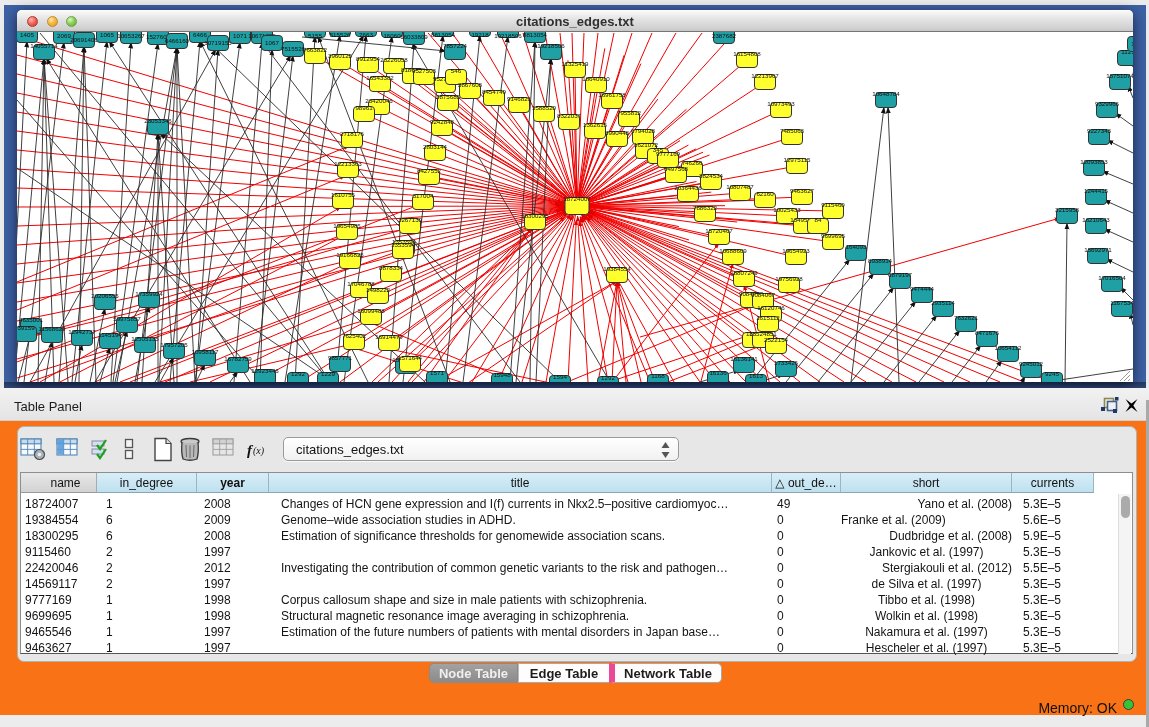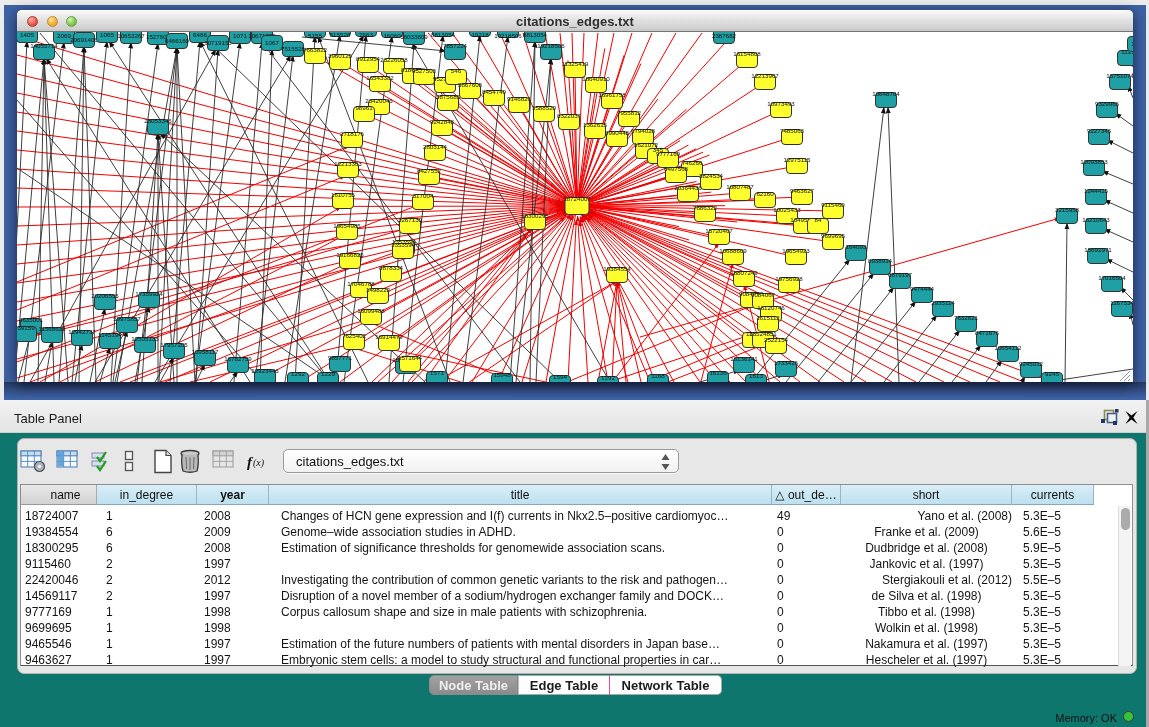--- a/index.html
+++ b/index.html
@@ -3,35 +3,35 @@
 *{margin:0;padding:0;box-sizing:border-box}
 html,body{width:1149px;height:727px;overflow:hidden;font-family:"Liberation Sans",sans-serif;background:#ececec}
 #page{position:relative;width:1149px;height:727px}
 #desktop{position:absolute;left:4px;top:5px;width:1142px;height:395px;background:#3e62a5}
 #gwin{position:absolute;left:17px;top:10px;width:1116px;height:372px;border-radius:5px 5px 0 0;box-shadow:0 3px 14px rgba(0,0,20,.65)}
 #titlebar{position:absolute;left:0;top:0;width:1116px;height:22px;border-radius:5px 5px 0 0;background:linear-gradient(#fbfbfb,#e3e3e3 45%,#cfcfcf 90%,#c6c6c6);border-bottom:1px solid #757575;box-shadow:inset 0 1px 0 #fdfdfd}
 #titlebar .t{position:absolute;left:0;right:0;top:3.5px;text-align:center;font-size:13px;font-weight:bold;color:#303030}
 .tl{position:absolute;top:5.5px;width:11px;height:11px;border-radius:50%}
 #canvas{position:absolute;left:0;top:22px;width:1116px;height:350px;background:#fff;overflow:hidden}
 #grip{position:absolute;right:2px;bottom:2px;width:12px;height:12px}
-#tpanel{position:absolute;left:0;top:400px;width:1149px;height:327px;background:#0f766e}
+#tpanel{position:absolute;left:0;top:388px;width:1149px;height:327px;background:#f97316}
 #tpbar{position:absolute;left:0;top:0;width:1149px;height:33px;background:linear-gradient(#f2f2f2,#e4e4e4);border-bottom:1px solid #cfcfcf}
 #tpbar .lbl{position:absolute;left:14px;top:11px;font-size:13px;color:#1c1c1c}
 #inner{position:absolute;left:17px;top:38px;width:1120px;height:236px;background:#e7e7e7;border:1px solid #b2b2b2;border-radius:7px}
 #combo{position:absolute;left:283px;top:49px;width:396px;height:24px;background:linear-gradient(#fff,#f1f1f1);border:1px solid #9a9a9a;border-radius:5px;box-shadow:0 1px 1px rgba(255,255,255,.8)}
 #combo .ct{position:absolute;left:12px;top:4px;font-size:13px;color:#111}
 #tablewrap{position:absolute;left:20px;top:84px;width:1113px;height:182px;background:#fff;border:1px solid #8e8e8e;border-bottom:1px solid #555}
 #thead{position:absolute;left:0;top:0;height:20px;width:1111px}
 .th{position:absolute;top:0;height:20px;background:linear-gradient(#d8eef8,#bee0ef);border-right:1px solid #9ab6c2;border-bottom:1px solid #8aa6b2;font-size:12px;color:#111;text-align:center;line-height:20px}
 .rowtxt{position:absolute;font-size:12px;color:#141414;white-space:nowrap}
 #vsb{position:absolute;right:1px;top:21px;width:13px;height:160px;background:#f4f4f4;border-left:1px solid #ddd}
 #vsb .thumb{position:absolute;left:2px;top:2px;width:9px;height:22px;background:#ababab;border-radius:5px}
 #tabs{position:absolute;left:429px;top:275px;height:20px;font-size:13px;font-weight:bold}
 .tab{position:absolute;top:0;height:20px;line-height:19px;text-align:center;background:#fdfdfd;border-top:1px solid #a9a9a9;border-bottom:1px solid #a9a9a9;color:#1c1c1c}
-#memory{position:absolute;right:32px;top:312px;font-size:11px;color:#111}
+#memory{position:absolute;right:32px;top:312px;font-size:14px;color:#111}
 #memdot{position:absolute;right:15px;top:311px;width:11px;height:11px;border-radius:50%;background:#35c435;border:1px solid #3c3c3c}
 #redge{position:absolute;right:0px;top:400px;width:3px;height:327px;background:#a9a9a9}
 </style></head><body>
 <div id="page">
  <div id="desktop"></div>
  <div id="shadow" style="position:absolute;left:4px;top:382px;width:1142px;height:18px;background:linear-gradient(#26395c,#35538c 55%,#4066ab)"></div>
  <div id="gwin">
   <div id="canvas">
         <svg id="net" xmlns="http://www.w3.org/2000/svg" width="1116" height="350" viewBox="17 32 1116 350" style="position:absolute;left:0;top:0">
 <defs>
@@ -718,82 +718,81 @@
 <div class="rowtxt" style="left:183px;top:24px">2008</div>
 <div class="rowtxt" style="left:260px;top:24px;max-width:490px;overflow:hidden">Changes of HCN gene expression and I(f) currents in Nkx2.5–positive cardiomyoc…</div>
 <div class="rowtxt" style="left:756px;top:24px">49</div>
 <div class="rowtxt" style="left:820px;top:24px;width:171px;text-align:right">Yano et al. (2008)</div>
 <div class="rowtxt" style="left:1002px;top:24px">5.3E–5</div>
 <div class="rowtxt" style="left:4px;top:40px">19384554</div>
 <div class="rowtxt" style="left:85px;top:40px">6</div>
 <div class="rowtxt" style="left:183px;top:40px">2009</div>
 <div class="rowtxt" style="left:260px;top:40px;max-width:490px;overflow:hidden">Genome–wide association studies in ADHD.</div>
 <div class="rowtxt" style="left:756px;top:40px">0</div>
-<div class="rowtxt" style="left:820px;top:40px;width:171px;text-align:center">Franke et al. (2009)</div>
+<div class="rowtxt" style="left:820px;top:40px;width:171px;text-align:left">Franke et al. (2009)</div>
 <div class="rowtxt" style="left:1002px;top:40px">5.6E–5</div>
 <div class="rowtxt" style="left:4px;top:56px">18300295</div>
 <div class="rowtxt" style="left:85px;top:56px">6</div>
 <div class="rowtxt" style="left:183px;top:56px">2008</div>
 <div class="rowtxt" style="left:260px;top:56px;max-width:490px;overflow:hidden">Estimation of significance thresholds for genomewide association scans.</div>
 <div class="rowtxt" style="left:756px;top:56px">0</div>
-<div class="rowtxt" style="left:820px;top:56px;width:171px;text-align:center">Dudbridge et al. (2008)</div>
+<div class="rowtxt" style="left:820px;top:56px;width:171px;text-align:right">Dudbridge et al. (2008)</div>
 <div class="rowtxt" style="left:1002px;top:56px">5.9E–5</div>
 <div class="rowtxt" style="left:4px;top:72px">9115460</div>
 <div class="rowtxt" style="left:85px;top:72px">2</div>
 <div class="rowtxt" style="left:183px;top:72px">1997</div>
 <div class="rowtxt" style="left:756px;top:72px">0</div>
 <div class="rowtxt" style="left:820px;top:72px;width:171px;text-align:center">Jankovic et al. (1997)</div>
 <div class="rowtxt" style="left:1002px;top:72px">5.3E–5</div>
 <div class="rowtxt" style="left:4px;top:88px">22420046</div>
 <div class="rowtxt" style="left:85px;top:88px">2</div>
 <div class="rowtxt" style="left:183px;top:88px">2012</div>
 <div class="rowtxt" style="left:260px;top:88px;max-width:490px;overflow:hidden">Investigating the contribution of common genetic variants to the risk and pathogen…</div>
 <div class="rowtxt" style="left:756px;top:88px">0</div>
 <div class="rowtxt" style="left:820px;top:88px;width:171px;text-align:right">Stergiakouli et al. (2012)</div>
 <div class="rowtxt" style="left:1002px;top:88px">5.5E–5</div>
 <div class="rowtxt" style="left:4px;top:104px">14569117</div>
 <div class="rowtxt" style="left:85px;top:104px">2</div>
 <div class="rowtxt" style="left:183px;top:104px">1997</div>
-<div class="rowtxt" style="left:260px;top:104px;max-width:490px;overflow:hidden">Disruption of a novel member of a sodium/hydrogen exchanger family and DOCK…</div>
 <div class="rowtxt" style="left:756px;top:104px">0</div>
-<div class="rowtxt" style="left:820px;top:104px;width:171px;text-align:center">de Silva et al. (1998)</div>
+<div class="rowtxt" style="left:820px;top:104px;width:171px;text-align:center">de Silva et al. (1997)</div>
 <div class="rowtxt" style="left:1002px;top:104px">5.3E–5</div>
 <div class="rowtxt" style="left:4px;top:120px">9777169</div>
 <div class="rowtxt" style="left:85px;top:120px">1</div>
 <div class="rowtxt" style="left:183px;top:120px">1998</div>
 <div class="rowtxt" style="left:260px;top:120px;max-width:490px;overflow:hidden">Corpus callosum shape and size in male patients with schizophrenia.</div>
 <div class="rowtxt" style="left:756px;top:120px">0</div>
 <div class="rowtxt" style="left:820px;top:120px;width:171px;text-align:center">Tibbo et al. (1998)</div>
 <div class="rowtxt" style="left:1002px;top:120px">5.3E–5</div>
 <div class="rowtxt" style="left:4px;top:136px">9699695</div>
 <div class="rowtxt" style="left:85px;top:136px">1</div>
 <div class="rowtxt" style="left:183px;top:136px">1998</div>
+<div class="rowtxt" style="left:260px;top:136px;max-width:490px;overflow:hidden">Structural magnetic resonance image averaging in schizophrenia.</div>
 <div class="rowtxt" style="left:756px;top:136px">0</div>
 <div class="rowtxt" style="left:820px;top:136px;width:171px;text-align:center">Wolkin et al. (1998)</div>
 <div class="rowtxt" style="left:1002px;top:136px">5.3E–5</div>
 <div class="rowtxt" style="left:4px;top:152px">9465546</div>
 <div class="rowtxt" style="left:85px;top:152px">1</div>
 <div class="rowtxt" style="left:183px;top:152px">1997</div>
 <div class="rowtxt" style="left:260px;top:152px;max-width:490px;overflow:hidden">Estimation of the future numbers of patients with mental disorders in Japan base…</div>
 <div class="rowtxt" style="left:756px;top:152px">0</div>
 <div class="rowtxt" style="left:820px;top:152px;width:171px;text-align:center">Nakamura et al. (1997)</div>
 <div class="rowtxt" style="left:1002px;top:152px">5.3E–5</div>
 <div class="rowtxt" style="left:4px;top:168px">9463627</div>
 <div class="rowtxt" style="left:85px;top:168px">1</div>
 <div class="rowtxt" style="left:183px;top:168px">1997</div>
-<div class="rowtxt" style="left:260px;top:168px;max-width:490px;overflow:hidden">Embryonic stem cells: a model to study structural and functional properties in car…</div>
 <div class="rowtxt" style="left:756px;top:168px">0</div>
 <div class="rowtxt" style="left:820px;top:168px;width:171px;text-align:center">Hescheler et al. (1997)</div>
 <div class="rowtxt" style="left:1002px;top:168px">5.3E–5</div>
 <div id="vsb">
           <div class="thumb"></div>
         </div>
       </div>
   <div id="tabs">
         <div class="tab" style="left:0;width:89px;background:linear-gradient(#a2a2a2,#8b8b8b);color:#efefef;border:1px solid #8a8a8a;border-radius:5px 0 0 5px">Node Table</div>
 <div class="tab" style="left:89px;width:91px;border-left:1px solid #bbb">Edge Table</div>
-<div class="tab" style="left:180px;width:113px;border-left:1px solid #ec4899;border-right:1px solid #a9a9a9;border-radius:0 5px 5px 0">Network Table</div>
+<div class="tab" style="left:180px;width:113px;border-left:6px solid #ec4899;border-right:1px solid #a9a9a9;border-radius:0 5px 5px 0">Network Table</div>
       </div>
   <div id="memory">Memory: OK</div>
   <div id="memdot"></div>
  </div>
  <div id="redge"></div>
 </div>
 
 </body></html>

